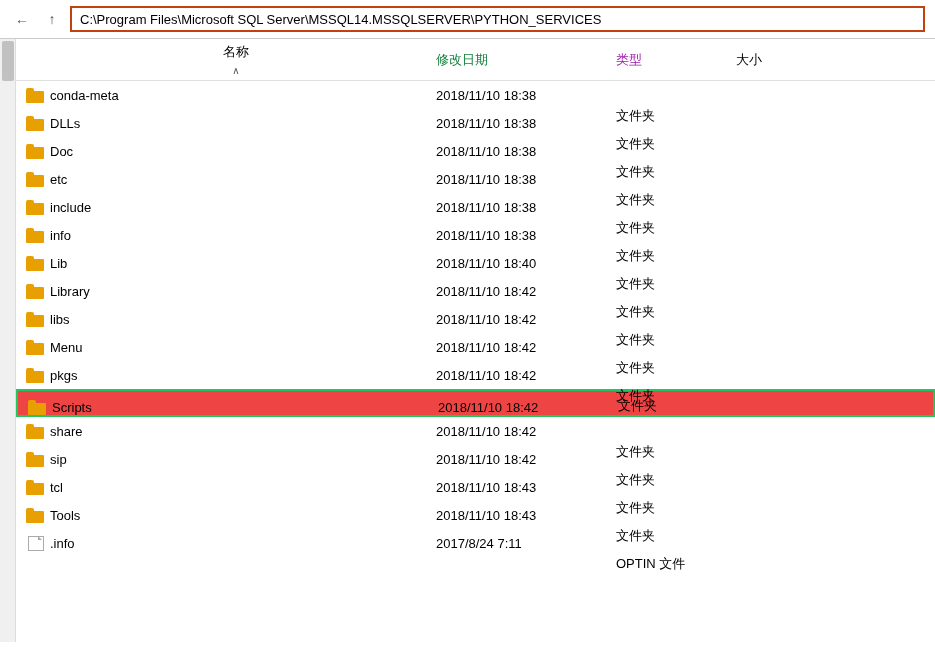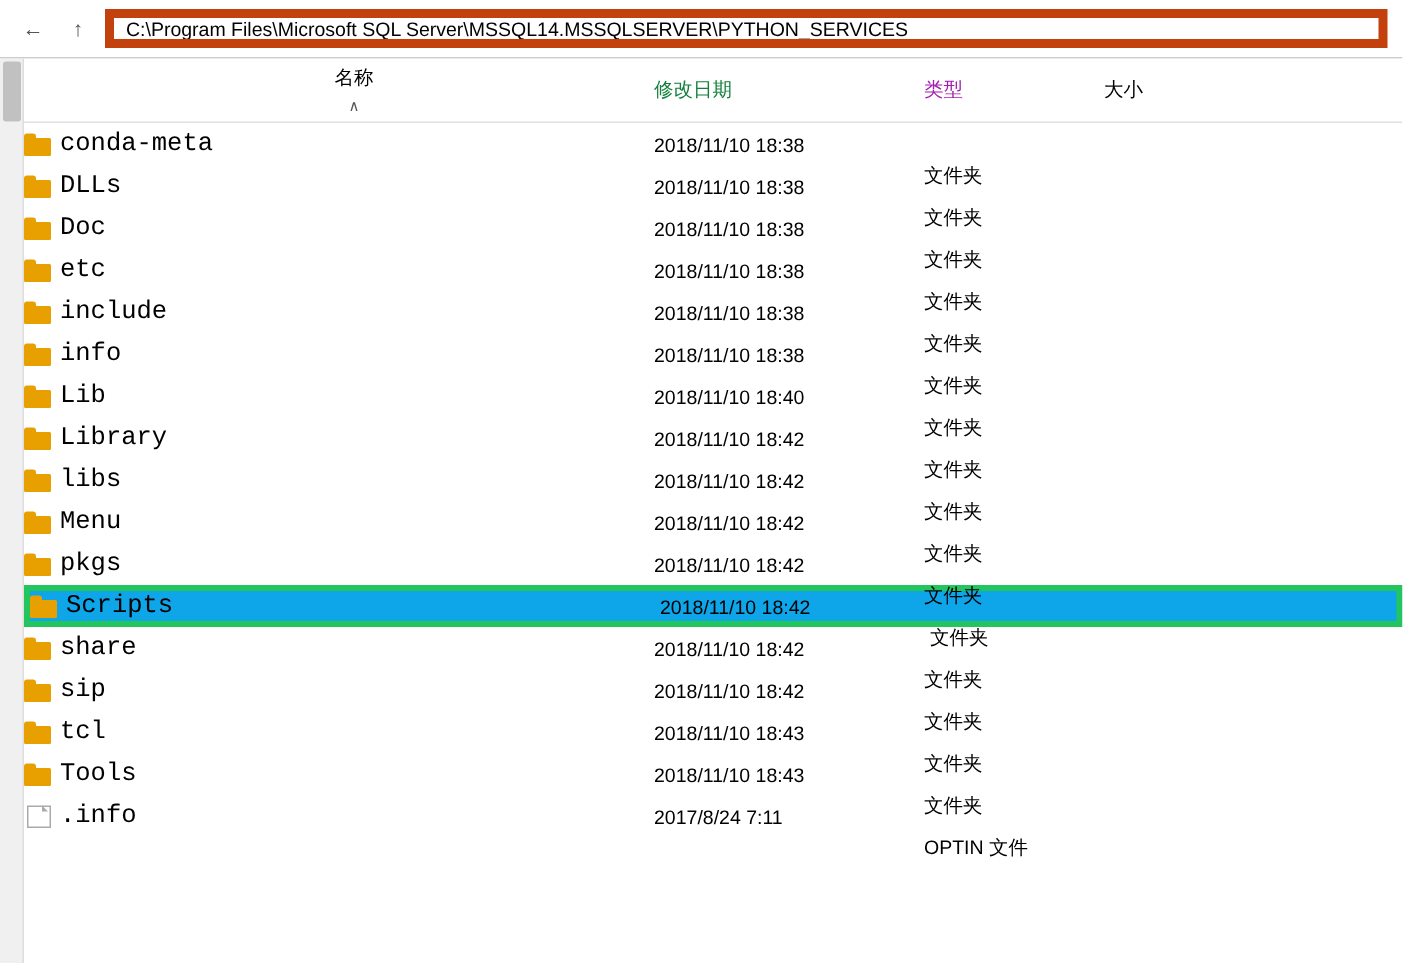--- a/index.html
+++ b/index.html
@@ -36,21 +36,21 @@
       cursor: pointer;
       color: #555;
       font-size: 14px;
       border: none;
       background: none;
     }
 
     .address-input {
       flex: 1;
       height: 26px;
-      border: 6px solid #c2410c;
+      border: 2px solid #c2410c;
       padding: 2px 8px;
       font-size: 13px;
       outline: none;
       background: #fff;
     }
 
     .file-list-area {
       display: flex;
       height: calc(647px - 44px);
     }
@@ -121,33 +121,34 @@
 
     .file-row {
       display: flex;
       align-items: center;
       height: 28px;
       border-bottom: none;
       cursor: default;
     }
 
     .file-row.highlighted {
-      border: 4px solid #22c55e;
-      background: #0ea5e9;
+      border: 2px solid #22c55e;
+      background: #ef4444;
+      align-items: flex-end;
     }
 
     .file-cell-name {
       width: 420px;
+      padding-left: 10px;
       display: flex;
       align-items: center;
       gap: 6px;
-      font-size: 17px;
+      font-size: 13px;
       overflow: hidden;
       white-space: nowrap;
-      font-family: Liberation Mono, monospace;
     }
 
     .folder-icon {
       width: 18px;
       height: 15px;
       position: relative;
       flex-shrink: 0;
     }
 
     .folder-icon::before {

